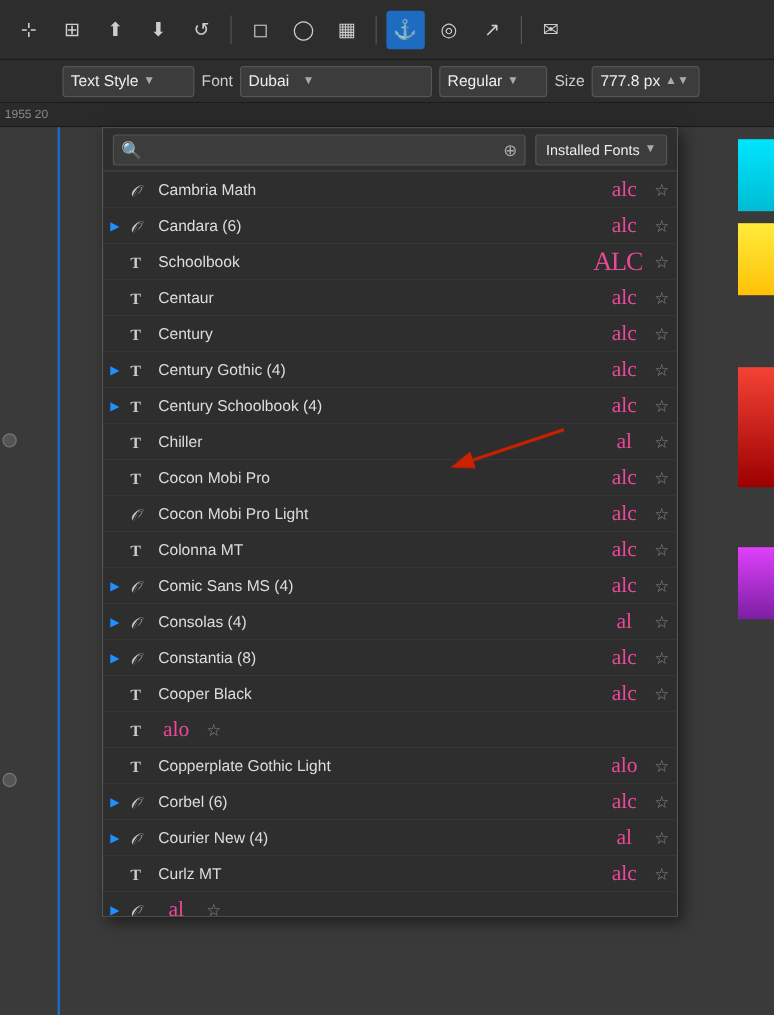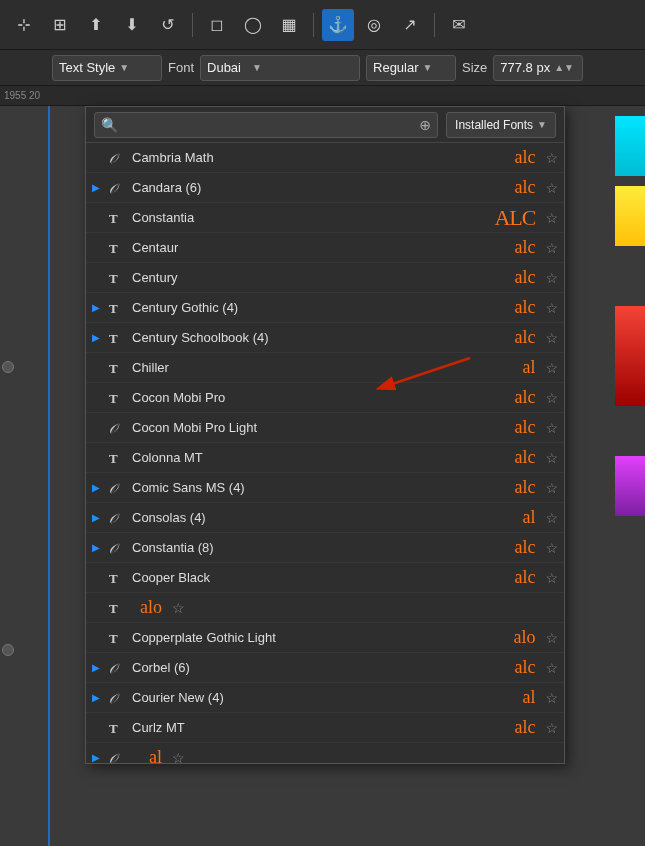--- a/index.html
+++ b/index.html
@@ -210,25 +210,25 @@
     }
     .font-name {
       flex: 1;
       color: #ddd;
       font-size: 13px;
       overflow: hidden;
       text-overflow: ellipsis;
       white-space: nowrap;
     }
     .font-preview {
-      color: #f97316;
+      color: #ec4899;
       font-size: 18px;
       margin-right: 6px;
       min-width: 30px;
-      text-align: right;
+      text-align: center;
       overflow: hidden;
     }
     .font-preview.alc {
       font-size: 22px;
       letter-spacing: -1px;
     }
     .star-icon {
       color: #888;
       font-size: 14px;
       cursor: pointer;
@@ -384,21 +384,21 @@
           <span class="font-preview" style="font-family: serif;">alc</span>
           <span class="star-icon">☆</span>
         </div>
         <div class="font-item">
           <span class="expand-arrow"></span>
           <span class="font-type-icon tt">
             <svg width="18" height="18" viewBox="0 0 18 18">
               <text x="1" y="14" font-size="13" fill="#ccc" font-family="serif">Ƭ</text>
             </svg>
           </span>
-          <span class="font-name">Constantia</span>
+          <span class="font-name">Schoolbook</span>
           <span class="font-preview alc" style="font-family: serif; font-variant: small-caps;">ALC</span>
           <span class="star-icon">☆</span>
         </div>
         <div class="font-item">
           <span class="expand-arrow"></span>
           <span class="font-type-icon tt">
             <svg width="18" height="18" viewBox="0 0 18 18">
               <text x="1" y="14" font-size="13" fill="#ccc" font-family="serif">Ƭ</text>
             </svg>
           </span>

